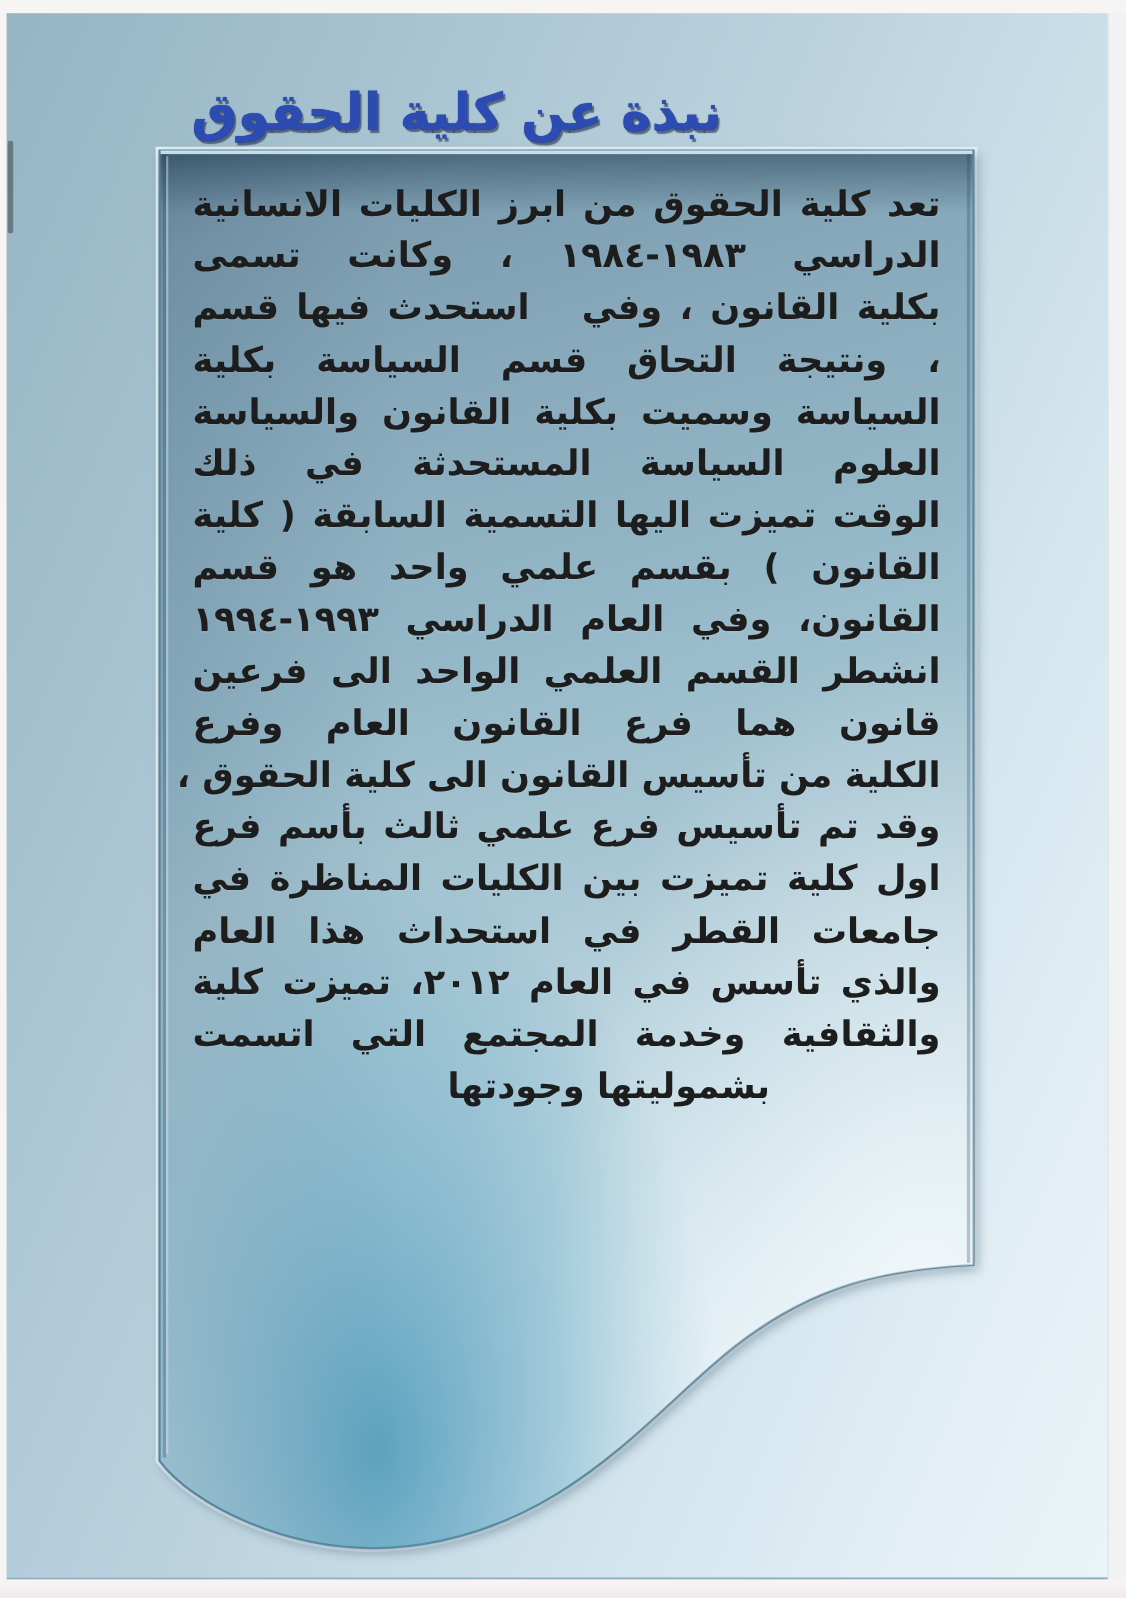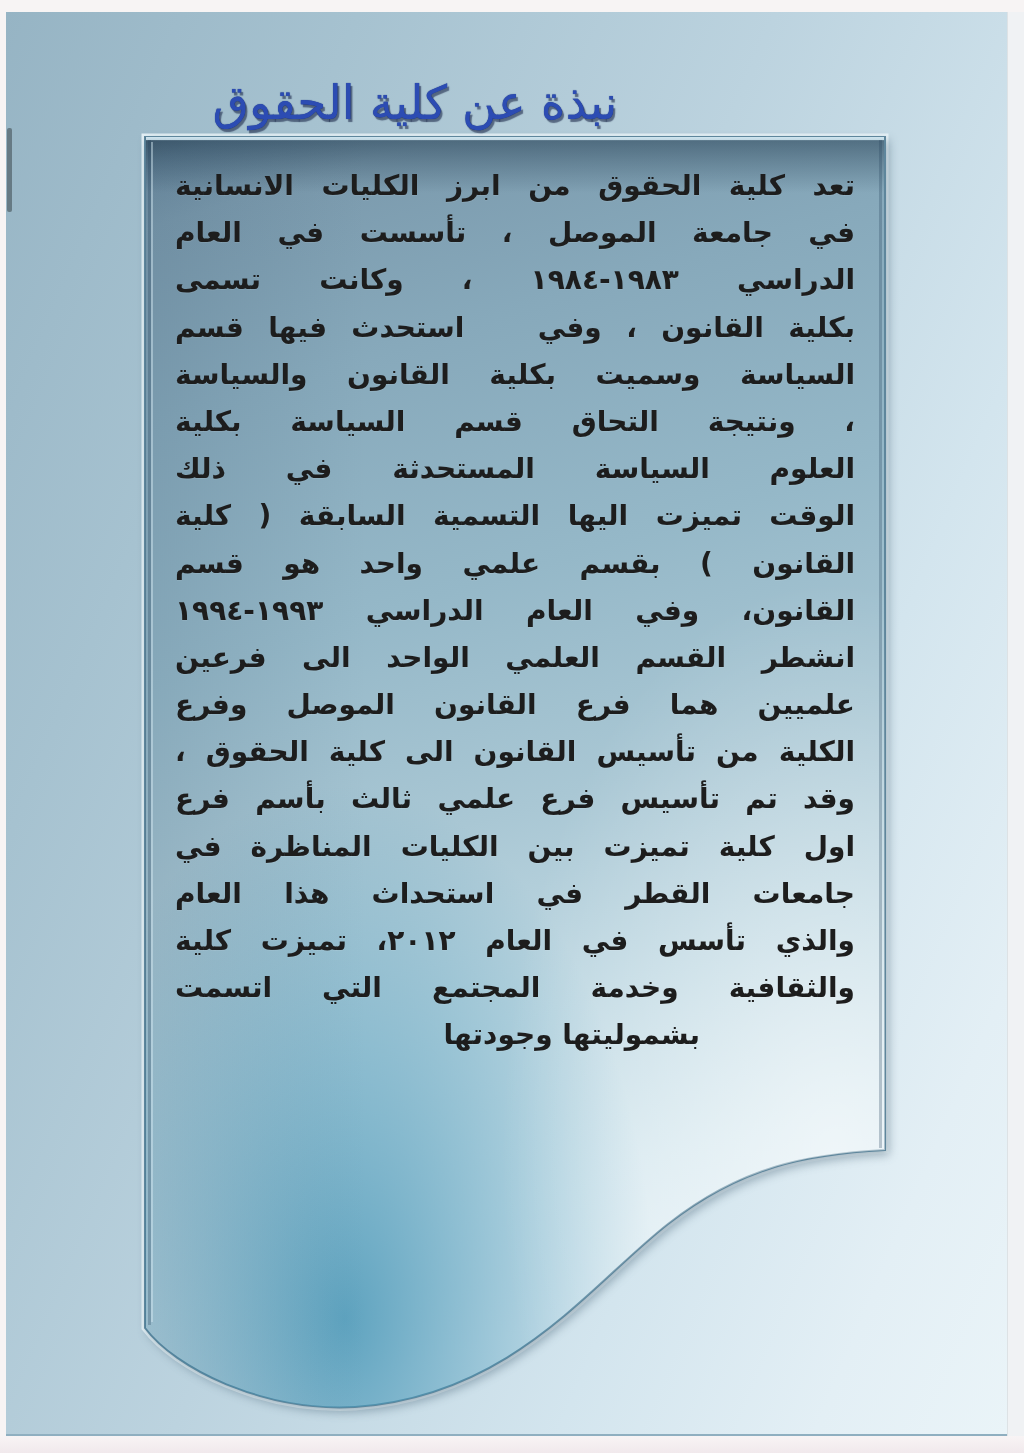--- a/index.html
+++ b/index.html
@@ -26,34 +26,34 @@
     position:absolute; left:0; right:0; bottom:0; height:17px;
     background:linear-gradient(180deg,#f8f4f5 0%,#f1e9ec 100%);
   }
   .edge-artifact{
     position:absolute; left:7px; top:128px; width:5px; height:84px;
     background:#5d7078; opacity:.85; border-radius:2px;
   }
   .title{
     position:absolute; top:44px; left:0; width:830px;
     text-align:center;
-    font-size:47px; font-weight:400;
+    font-size:47px; font-weight:700;
     color:#2c4cb3;
     letter-spacing:0px;
     text-shadow:2px 3px 1px rgba(15,25,60,.55), 0 0 1px #16307a;
   }
   .panel-svg{ position:absolute; left:0; top:0; }
   .text-block{
     position:absolute;
     top:162px; right:169px; left:175px; 
     width:680px;
     direction:rtl;
   }
   .text-line{
-    font-size:28px;
+    font-size:32px;
     font-weight:700;
     color:#1d1d1d;
     line-height:47.2px;
     height:47.2px;
     white-space:nowrap;
     text-align:justify;
     text-align-last:justify;
     direction:rtl;
     text-shadow:0 1px 0 rgba(255,255,255,.08);
   }
@@ -123,31 +123,30 @@
 
   <rect x="148" y="140" width="3" height="1185" fill="#23415a" opacity="0.28"></rect>
   <rect x="151" y="142" width="2" height="1180" fill="#d8ecf4" opacity="0.45"></rect>
   <rect x="879" y="140" width="3" height="1008" fill="#23415a" opacity="0.28"></rect>
 </svg>
 
 <h1 class="title">نبذة عن كلية الحقوق</h1>
 
 <div class="text-block">
   <div class="text-line">تعد كلية الحقوق من ابرز الكليات الانسانية</div>
-  <div class="text-line">في جامعة الموصل ، تأسست في العام</div>
   <div class="text-line">الدراسي ١٩٨٣-١٩٨٤ ، وكانت تسمى</div>
   <div class="text-line">بكلية القانون ، وفي &nbsp;&nbsp;استحدث فيها قسم</div>
+  <div class="text-line">، ونتيجة التحاق قسم السياسة بكلية</div>
   <div class="text-line">السياسة وسميت بكلية القانون والسياسة</div>
-  <div class="text-line">، ونتيجة التحاق قسم السياسة بكلية</div>
   <div class="text-line">العلوم السياسة المستحدثة في ذلك</div>
   <div class="text-line">الوقت تميزت اليها التسمية السابقة ( كلية</div>
   <div class="text-line">القانون ) بقسم علمي واحد هو قسم</div>
   <div class="text-line">القانون، وفي العام الدراسي ١٩٩٣-١٩٩٤</div>
   <div class="text-line">انشطر القسم العلمي الواحد الى فرعين</div>
-  <div class="text-line">علميين هما فرع القانون الموصل وفرع</div>
+  <div class="text-line">قانون هما فرع القانون العام وفرع</div>
   <div class="text-line">الكلية من تأسيس القانون الى كلية الحقوق ،</div>
   <div class="text-line">وقد تم تأسيس فرع علمي ثالث بأسم فرع</div>
   <div class="text-line">اول كلية تميزت بين الكليات المناظرة في</div>
   <div class="text-line">جامعات القطر في استحداث هذا العام</div>
   <div class="text-line">والذي تأسس في العام ٢٠١٢، تميزت كلية</div>
   <div class="text-line">والثقافية وخدمة المجتمع التي اتسمت</div>
   <div class="text-line last">بشموليتها وجودتها</div>
 </div>
 
 </body></html>

